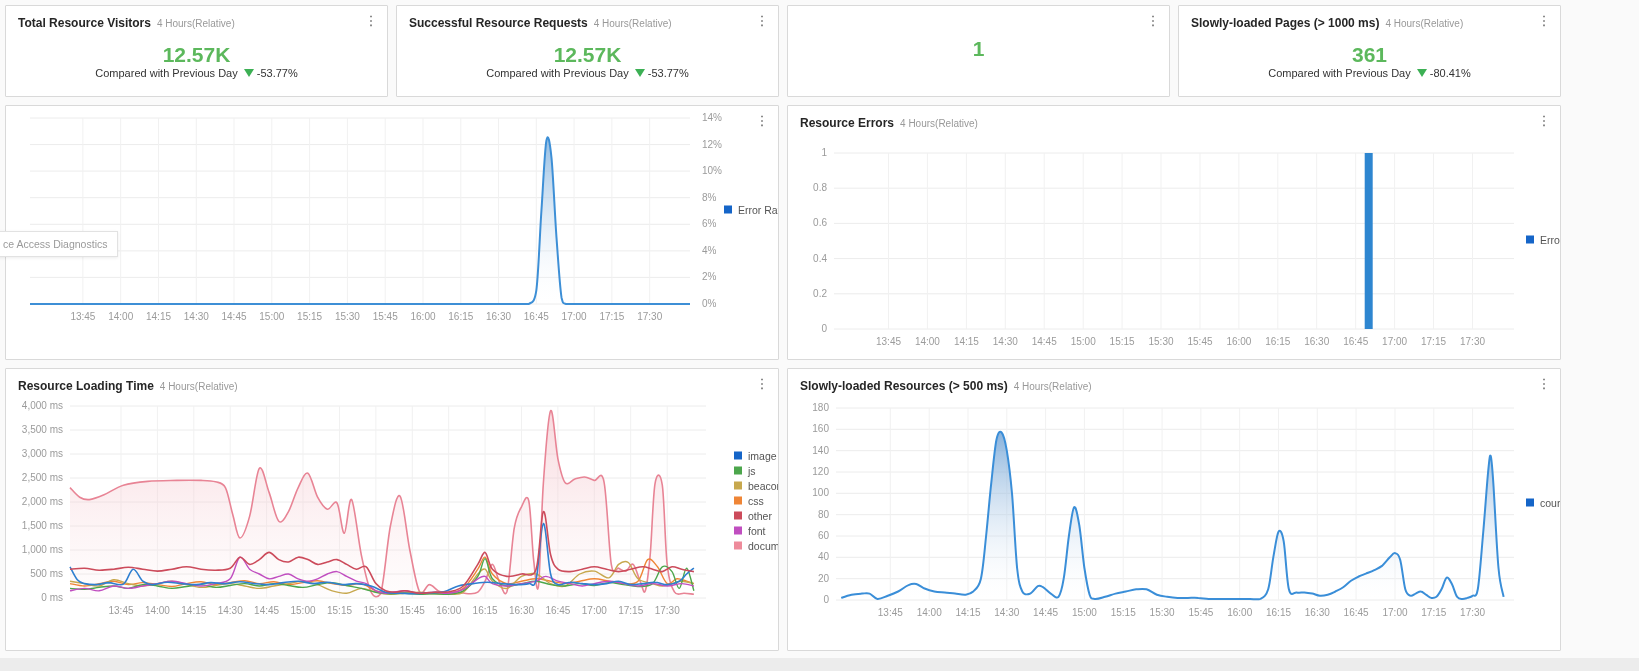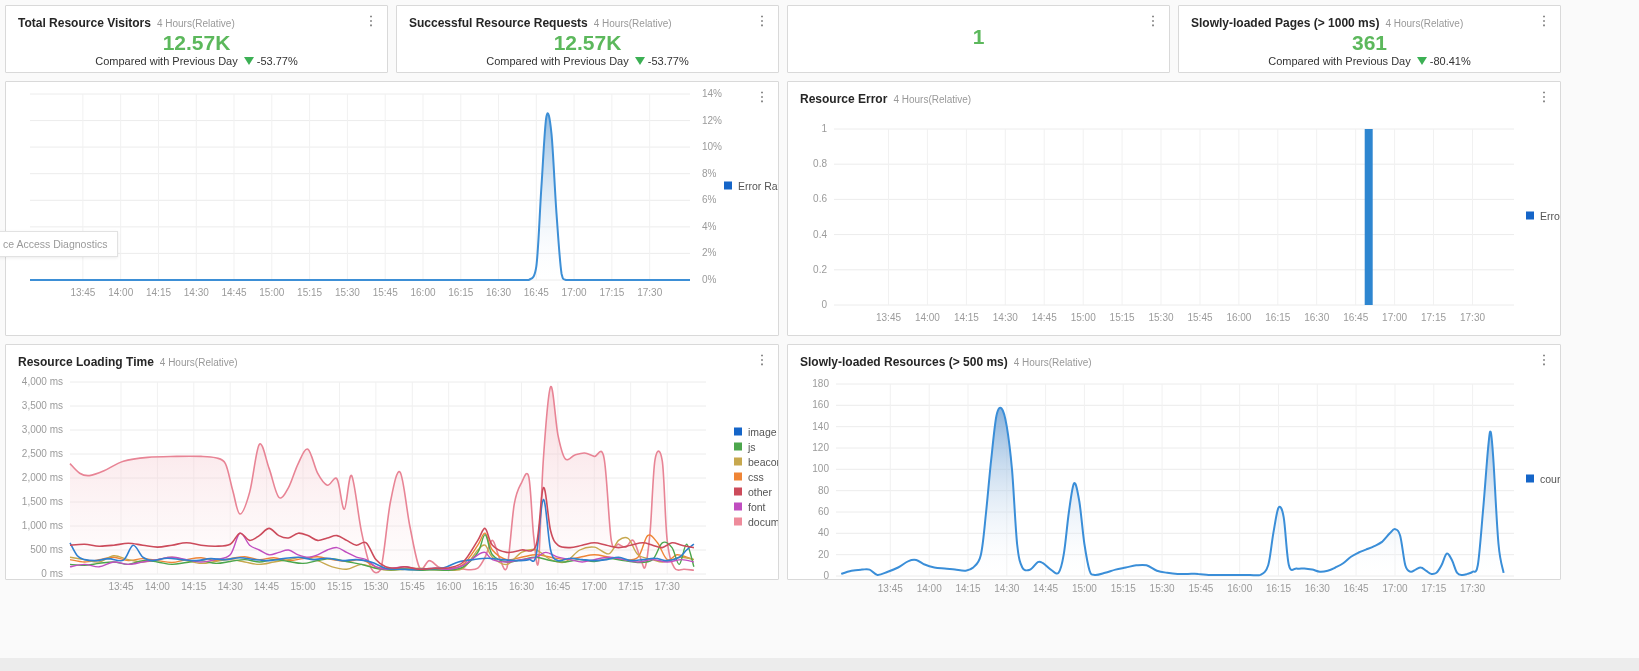--- a/index.html
+++ b/index.html
@@ -2,23 +2,23 @@
 <html><head>
 <meta charset="utf-8">
 <style>
   html,body{margin:0;padding:0;}
   body{width:1639px;height:671px;background:#fafafa;font-family:"Liberation Sans",sans-serif;overflow:hidden;position:relative;}
   .dash{padding:5px;width:1565px;}
   .row{display:grid;gap:8px;margin-bottom:8px;}
   .row1{grid-template-columns:repeat(4,383px);}
   .row2{grid-template-columns:repeat(2,774px);}
   .card{background:#fff;border:1px solid #d9d9d9;box-sizing:border-box;position:relative;border-radius:1px;}
-  .kpi{height:68px;display:flex;flex-direction:column;}
+  .kpi{height:92px;display:flex;flex-direction:column;}
   .chart-card.r2{height:255px;}
-  .chart-card.r3{height:236px;}
+  .chart-card.r3{height:283px;}
   .hdr{padding:7px 12px 0 12px;white-space:nowrap;}
   .title{font-size:12px;font-weight:700;color:#262626;}
   .period{font-size:10px;color:#999;margin-left:6px;}
   .kebab{position:absolute;top:6px;right:8px;width:16px;height:18px;text-align:center;font-size:13px;line-height:18px;color:#555;cursor:pointer;}
   .kpi-body{flex:1;display:flex;flex-direction:column;justify-content:center;align-items:center;padding-bottom:4px;}
   .kpi-value{font-size:21px;font-weight:600;color:#5cb85c;line-height:1.05;}
   .kpi-cmp{font-size:11px;color:#333;margin-top:1px;display:flex;align-items:center;}
   .tri-down{display:inline-block;width:0;height:0;border-left:5px solid transparent;border-right:5px solid transparent;border-top:8px solid #3cb054;margin:0 3px 0 6px;}
   .delta{color:#333;}
   .chart-box{position:relative;}
@@ -156,21 +156,21 @@
               <g>
                 <rect x="718" y="99.5" width="8" height="8" fill="#1565c8"></rect>
                 <text class="legend" x="732" y="107.5">Error Rate</text>
               </g>
             </g>
           </svg></div>
     </div>
 
     <div class="card chart-card r2">
       <div class="hdr">
-        <span class="title">Resource Error</span><span class="period">4 Hours(Relative)</span>
+        <span class="title">Resource Errors</span><span class="period">4 Hours(Relative)</span>
       </div>
       <div class="kebab">⋮</div>
       <div class="chart-box"><svg width="772" height="226">
             <defs></defs>
             <g>
               <line x1="46" y1="198" x2="726" y2="198" stroke="#ececec" stroke-width="1"></line>
               <line x1="46" y1="162.8" x2="726" y2="162.8" stroke="#ececec" stroke-width="1"></line>
               <line x1="46" y1="127.6" x2="726" y2="127.6" stroke="#ececec" stroke-width="1"></line>
               <line x1="46" y1="92.4" x2="726" y2="92.4" stroke="#ececec" stroke-width="1"></line>
               <line x1="46" y1="57.2" x2="726" y2="57.2" stroke="#ececec" stroke-width="1"></line>

